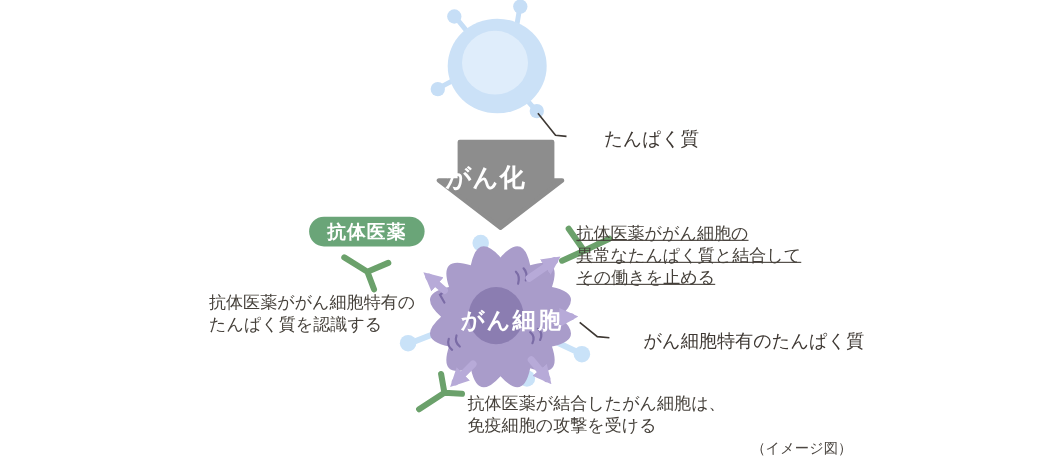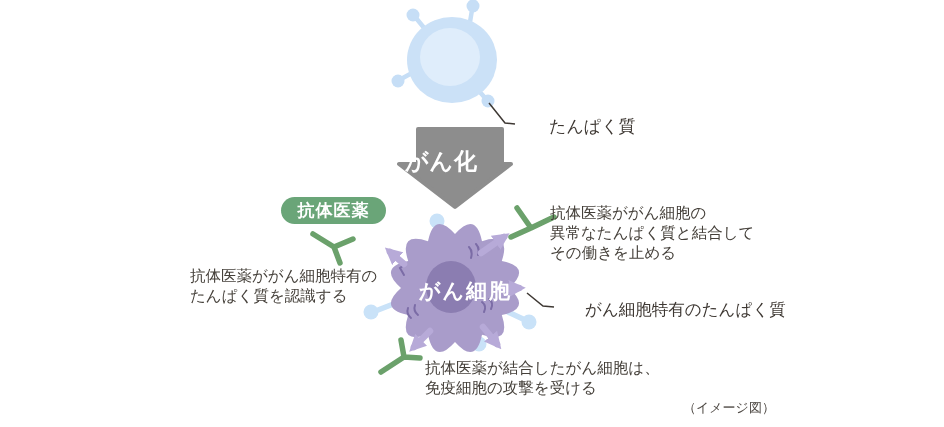--- a/index.html
+++ b/index.html
@@ -119,21 +119,21 @@
 
 
   <div class="lbl callout" style="left:521px;top:115px;font-size:17px;">たんぱく質</div>
 
   <div class="lbl arrow-title" style="left:405px;top:146px;">がん化</div>
 
   <div class="badge">抗体医薬</div>
 
   <div class="lbl cancer-title" style="left:392px;top:277px;">がん細胞</div>
 
-  <div class="lbl note3" style="left:550px;top:203px;">抗体医薬ががん細胞の
+  <div class="lbl note3" style="left:524px;top:203px;text-decoration:underline;">抗体医薬ががん細胞の
 異常なたんぱく質と結合して
 その働きを止める</div>
 
   <div class="lbl callout" style="left:557px;top:299px;">がん細胞特有のたんぱく質</div>
 
   <div class="lbl note" style="left:190px;top:266px;">抗体医薬ががん細胞特有の
 たんぱく質を認識する</div>
 
   <div class="lbl caption" style="left:683px;top:399px;">（イメージ図）</div>
 

